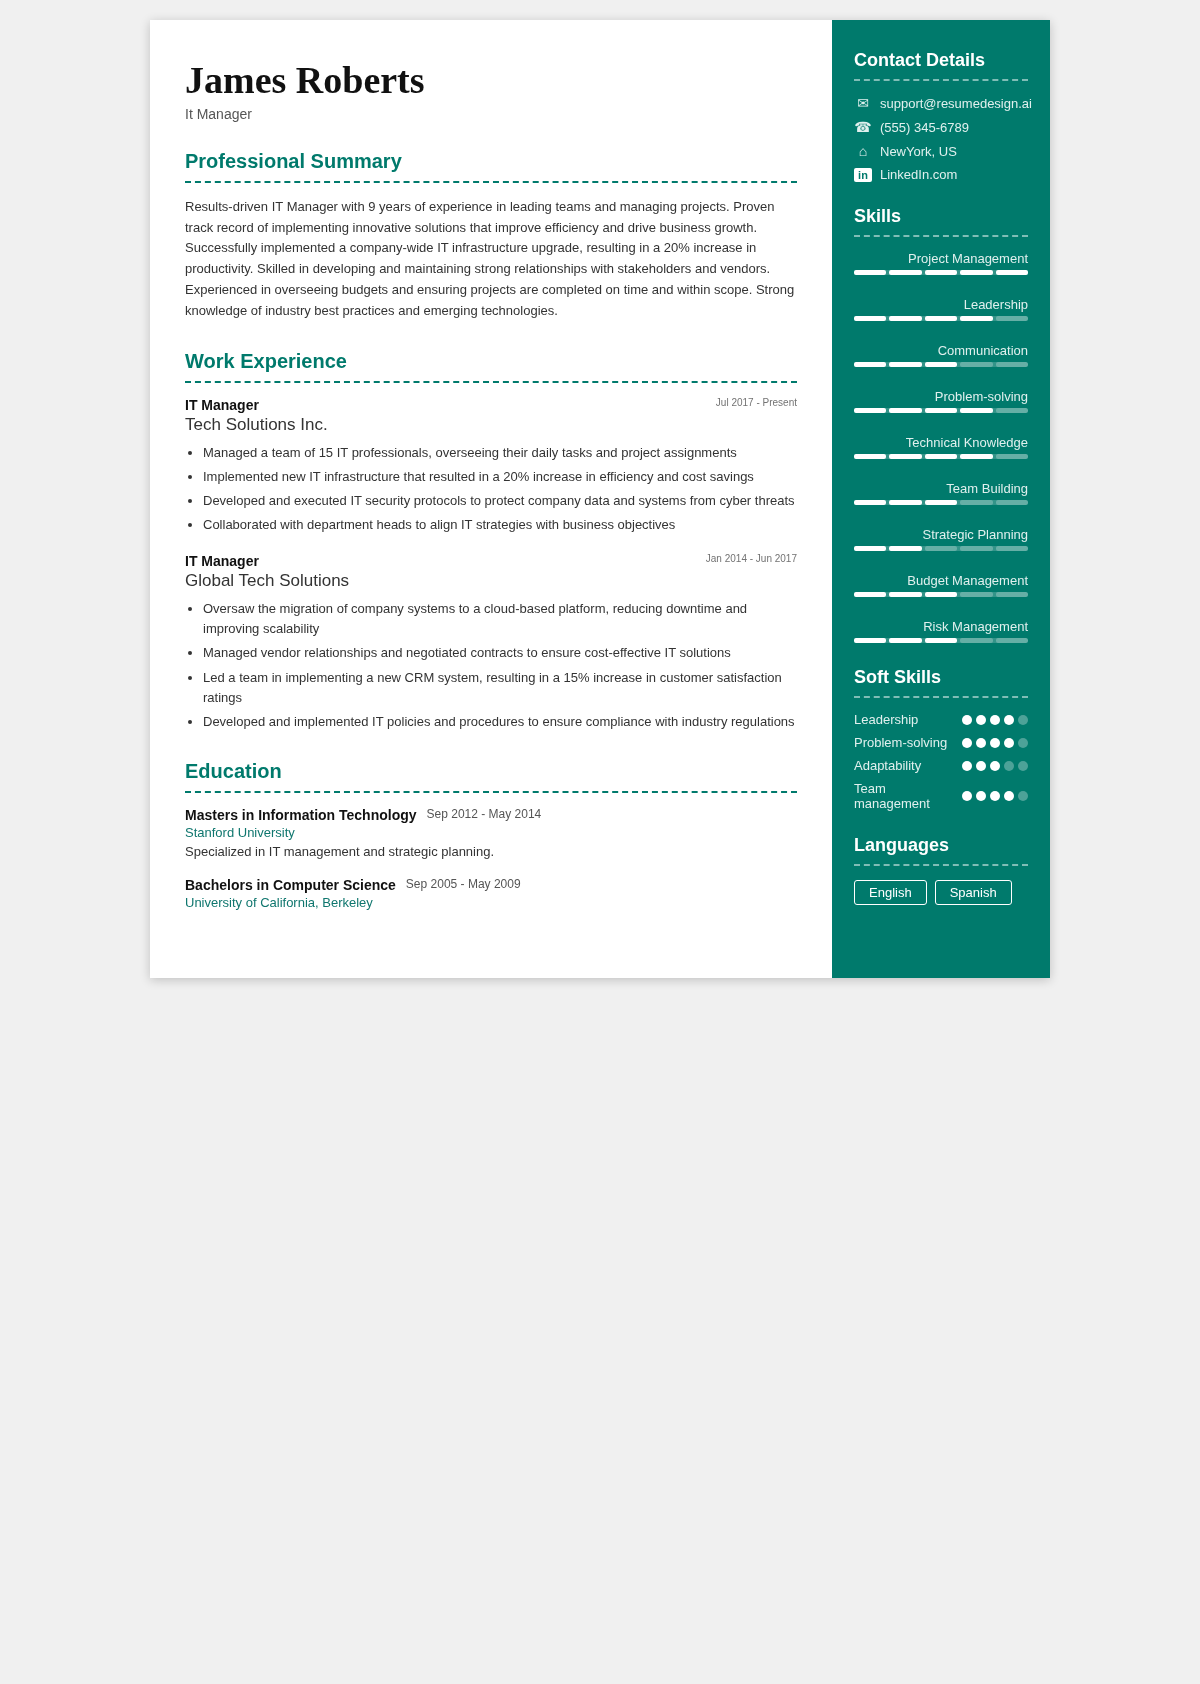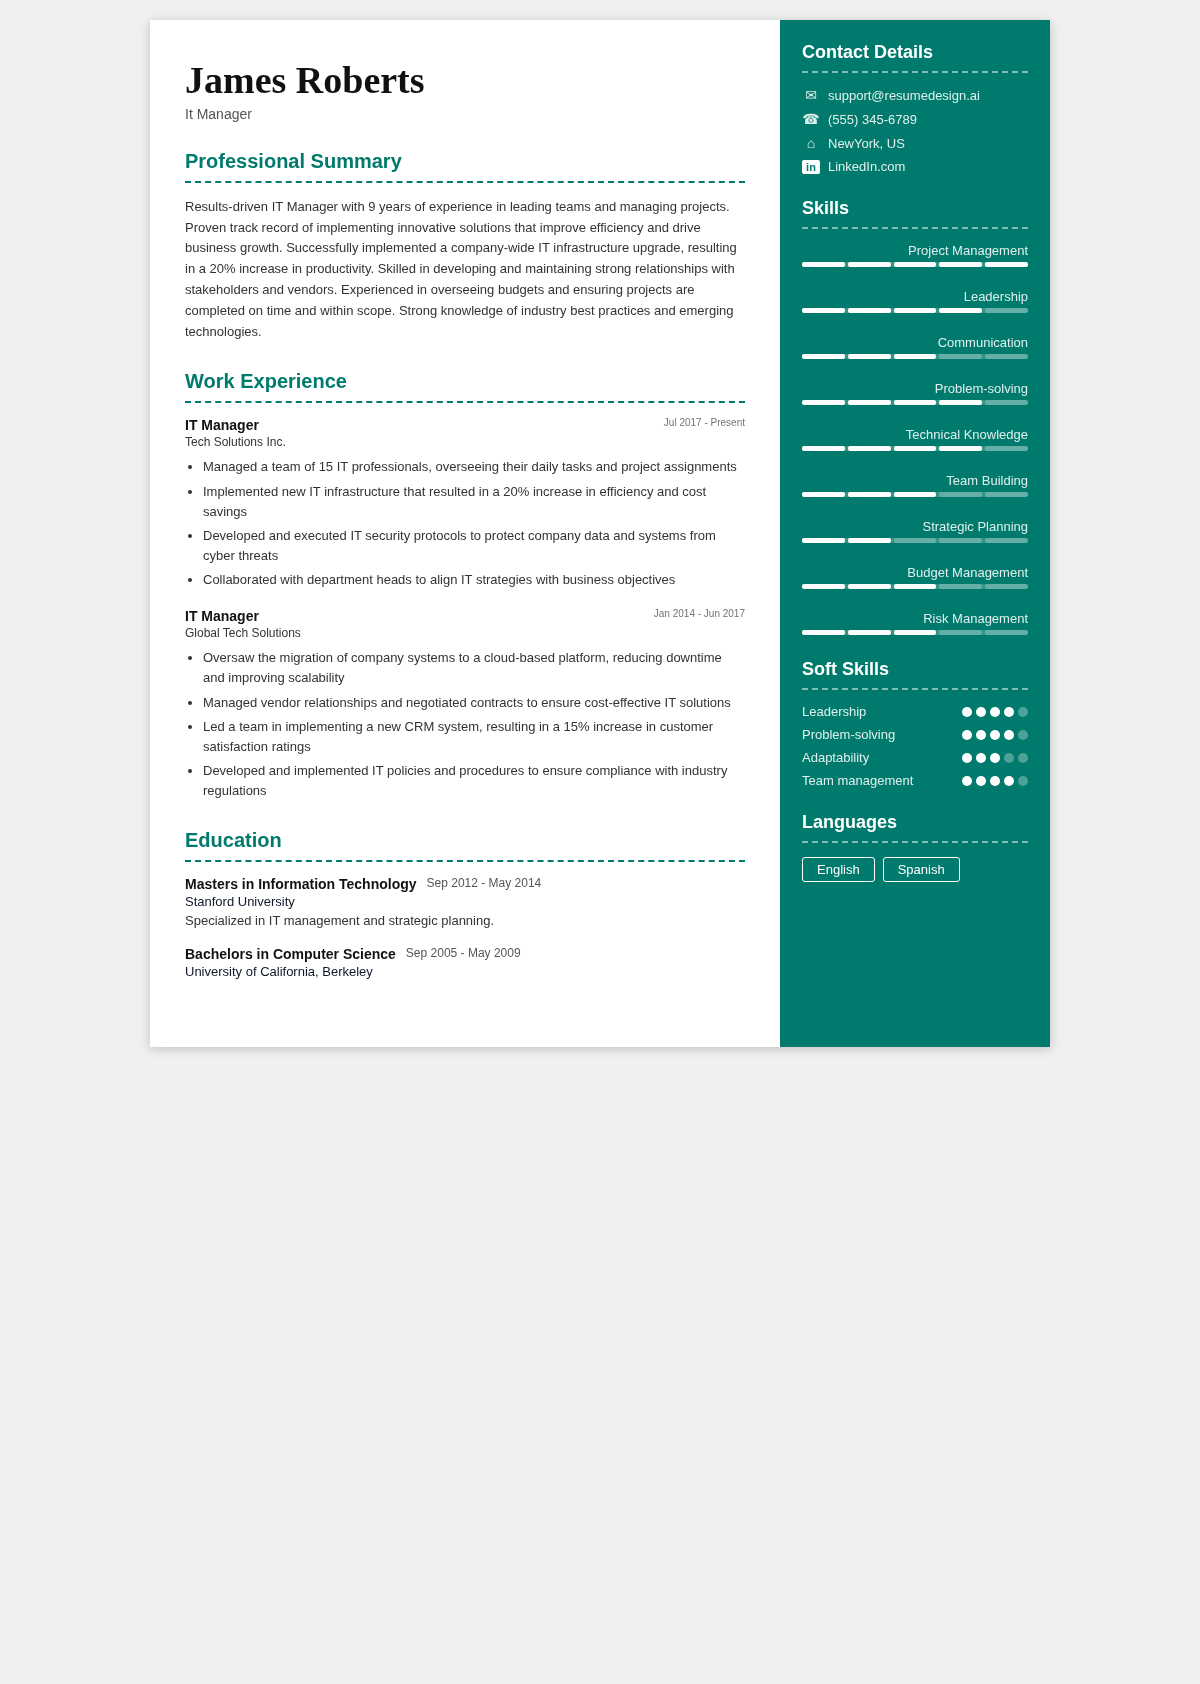--- a/index.html
+++ b/index.html
@@ -66,21 +66,21 @@
       font-weight: 700;
       color: #111;
     }
     .job-dates {
       font-size: 10px;
       color: #737373;
       white-space: nowrap;
       margin-left: 10px;
     }
     .company-name {
-      font-size: 12px;
+      font-size: 17px;
       color: #333;
       margin-bottom: 8px;
     }
     .bullet-list {
       padding-left: 18px;
       margin-bottom: 18px;
     }
     .bullet-list li {
       font-size: 13px;
       color: #333;
@@ -100,34 +100,34 @@
       color: #111;
     }
     .edu-dates {
       font-size: 12px;
       color: #555;
       white-space: nowrap;
       margin-left: 10px;
     }
     .edu-school {
       font-size: 13px;
-      color: #0f172a;
+      color: #0f766e;
       margin-bottom: 4px;
     }
     .edu-desc {
       font-size: 13px;
       color: #333;
       margin-bottom: 18px;
     }
 
     
     .right-col {
-      width: 270px;
+      width: 218px;
       background: #007a6c;
-      padding: 22px 22px;
+      padding: 30px 22px;
       color: #fff;
     }
     .right-section { margin-bottom: 24px; }
     .right-section-title {
       font-size: 18px;
       font-weight: 700;
       color: #fff;
       margin-bottom: 8px;
     }
     .right-divider {

